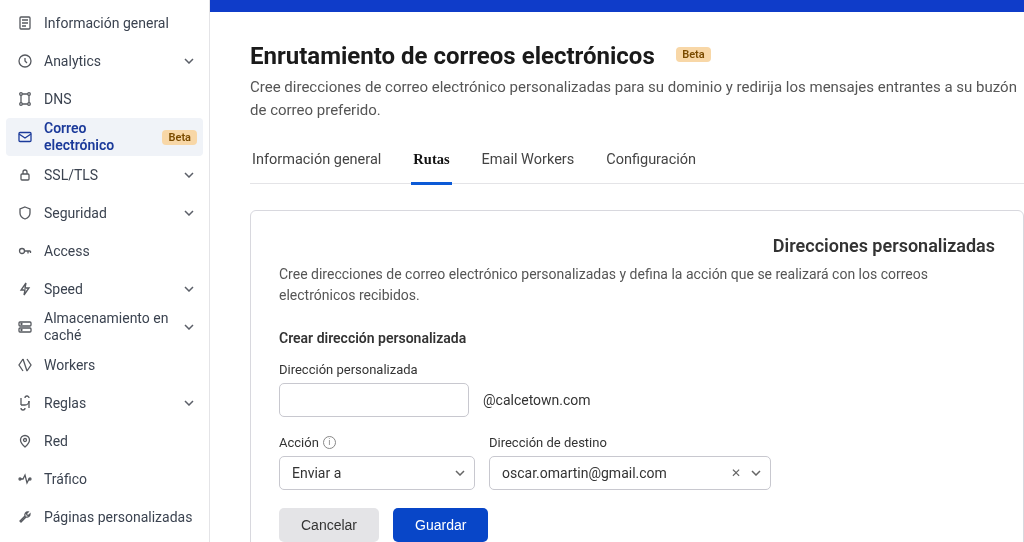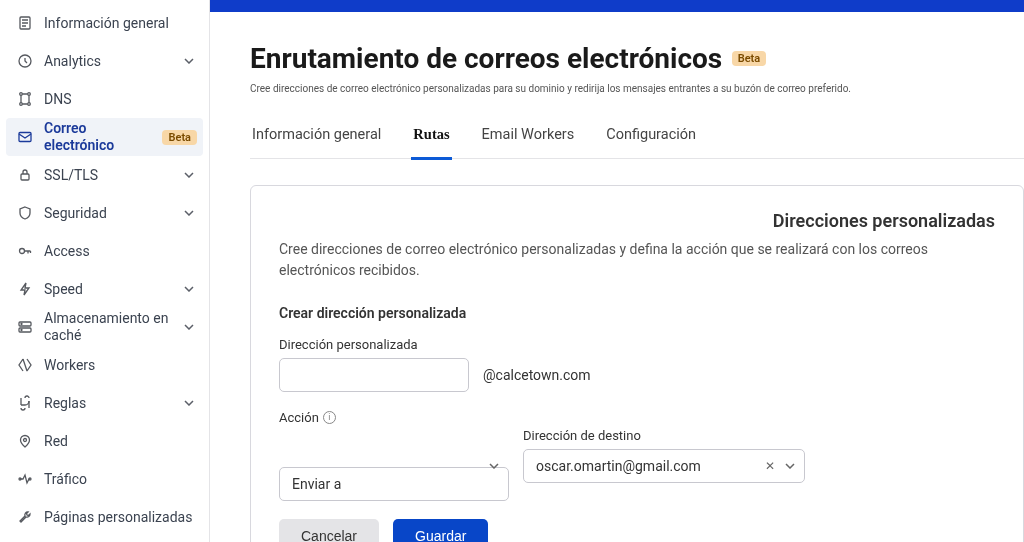--- a/index.html
+++ b/index.html
@@ -9,38 +9,38 @@
   .sidebar-item { display: flex; align-items: center; height: 38px; padding: 0 12px 0 16px; cursor: pointer; color: #3b4350; }
   .sidebar-item.active { background: #f0f3f8; color: #1b3a9a; font-weight: 600; border-radius: 4px; margin: 0 6px; padding: 0 6px 0 10px; }
   .sidebar-item .icon { width: 18px; height: 18px; display: inline-flex; align-items: center; justify-content: center; margin-right: 10px; color: #56595f; flex: 0 0 18px; }
   .sidebar-item.active .icon { color: #1b3a9a; }
   .sidebar-item .label { flex: 1 1 auto; font-size: 14px; line-height: 1.2; }
   .sidebar-item .chev { color: #5b5f68; flex: 0 0 16px; display: inline-flex; align-items: center; justify-content: center; }
   .beta-badge { background: #f8d7a7; color: #7a4b00; border-radius: 4px; padding: 1px 6px; font-size: 11px; font-weight: 600; margin-left: 6px; }
   .main { flex: 1 1 auto; display: flex; flex-direction: column; overflow: hidden; }
   .top-bar { height: 12px; background: #0f3cc9; flex: 0 0 12px; }
   .content { padding: 30px 0 0 40px; overflow: hidden; }
-  h1 { font-size: 28px; font-weight: 700; margin: 0 0 6px 0; color: #1a1a1a; display: inline-block; }
-  .page-sub { font-size: 10px; color: #555; margin: 0 0 22px 0; line-height: 1.5; max-width: 820px; }
+  h1 { font-size: 24px; font-weight: 700; margin: 0 12px 6px 0; color: #1a1a1a; display: inline-block; }
+  .page-sub { font-size: 15px; color: #555; margin: 0 0 22px 0; line-height: 1.5; max-width: 820px; }
   .tabs { display: flex; gap: 28px; border-bottom: 1px solid #e4e4e7; margin-bottom: 26px; }
   .tab { padding: 8px 2px 14px; cursor: pointer; color: #444; font-size: 14.5px; }
   .tab.active { font-weight: 600; border-bottom: 3px solid #0c5ad6; margin-bottom: -2px; color: #111; font-family: Liberation Serif, serif; }
   .card { border: 1px solid #d8d8de; border-radius: 6px; padding: 24px 28px; max-width: 960px; }
   .card h2 { font-size: 18px; font-weight: 600; margin: 0 0 8px; text-align: right; }
   .card .desc { color: #555; font-size: 14px; margin: 0 0 24px; line-height: 1.5; }
   .subhead { font-weight: 600; font-size: 14px; margin-bottom: 16px; }
   .field-label { font-size: 13px; color: #333; margin-bottom: 6px; display: flex; align-items: center; gap: 4px; }
   .row { display: flex; align-items: center; gap: 14px; margin-bottom: 18px; }
   .col { display: flex; flex-direction: column; }
   input[type=text] { height: 34px; border: 1px solid #c8c8cf; border-radius: 5px; padding: 0 10px; font-size: 14px; background: #fff; }
   .input-custom { width: 190px; }
   .domain-suffix { color: #333; align-self:center; margin-top:20px; }
   .select-wrap { position: relative; display: inline-block; }
   .select { height: 34px; border: 1px solid #c8c8cf; border-radius: 5px; padding: 0 30px 0 12px; font-size: 14px; background: #fff; cursor: pointer; display:flex; align-items:center; }
-  .sel-accion { width: 230px; margin-top: 36px; }
+  .sel-accion { width: 196px; }
   .sel-dest { width: 282px; }
   .select .caret { position: absolute; right: 10px; top: 50%; transform: translateY(-50%); pointer-events: none; color: #666; }
   .select .clear { position: absolute; right: 30px; top: 50%; transform: translateY(-50%); color: #666; font-size: 12px; cursor: pointer; }
   .buttons { display: flex; gap: 14px; }
   .btn { height: 34px; padding: 0 22px; border-radius: 5px; font-size: 14px; cursor: pointer; border: none; display: inline-flex; align-items:center; justify-content:center; }
   .btn-cancel { background: #e4e4e7; color: #333; }
   .btn-save { background: #0846c8; color: #fff; font-weight: 500; }
   svg { display:block; }
   .info-circle { width:13px; height:13px; border:1px solid #888; border-radius:50%; display:inline-flex; align-items:center; justify-content:center; font-size:9px; color:#888; font-style:normal; line-height:1; }
 </style>

